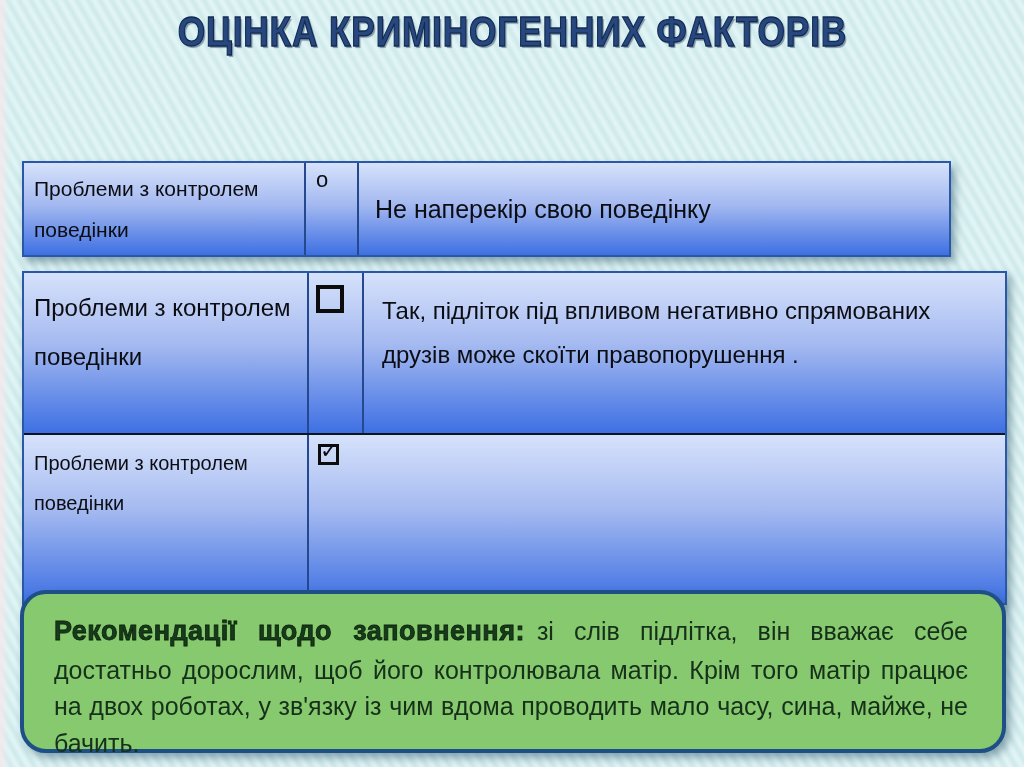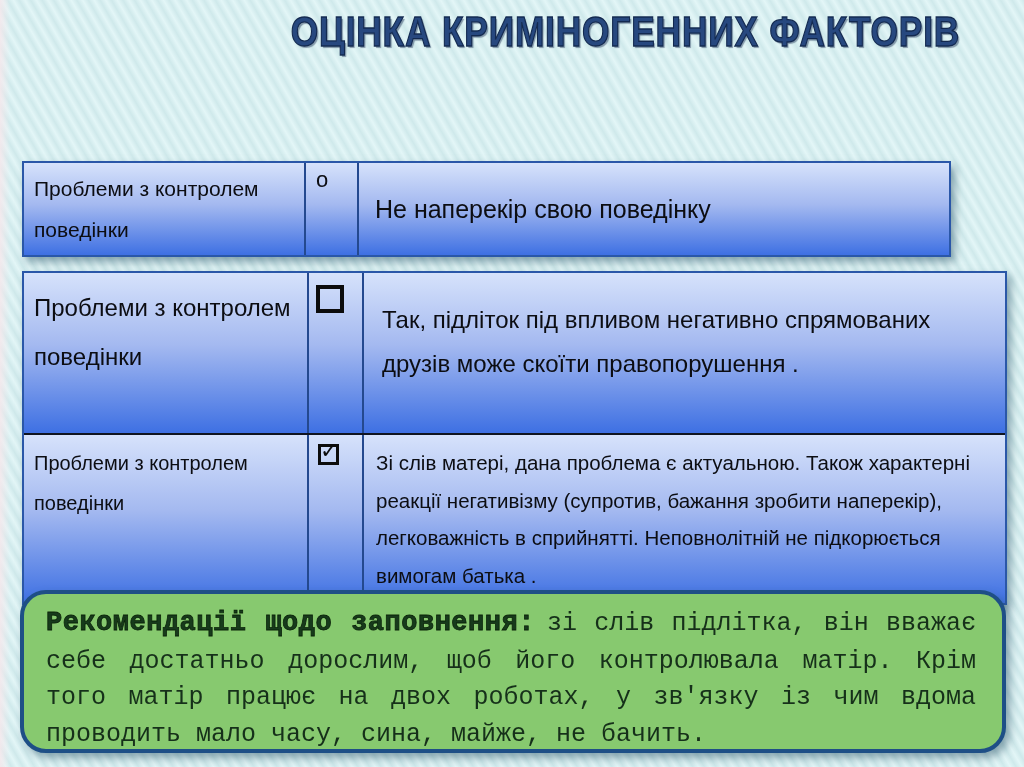--- a/index.html
+++ b/index.html
@@ -14,21 +14,21 @@
       60deg,
       #cfe9eb 0px, #e3f6f7 5px, #cfe9eb 10px
     );
   }
   .edge-left {
     position: absolute; left: 0; top: 0; width: 10px; height: 100%;
     background: linear-gradient(to right, rgba(246,232,236,0.85), rgba(246,232,236,0));
   }
 
   
-  .title-wrap { position: absolute; left: 0; top: 8px; width: 100%; text-align: right; }
+  .title-wrap { position: absolute; left: 0; top: 8px; width: 100%; text-align: center; }
   .title-inner {
     display: inline-block;
     transform: scaleX(0.84);
     font-size: 42px;
     font-weight: bold;
     letter-spacing: 1px;
     color: #27487f;
     -webkit-text-stroke: 1.3px #13294f;
     text-shadow: 2px 2px 1px rgba(25,45,80,0.45);
     white-space: nowrap;
@@ -66,21 +66,21 @@
   .t-row + .t-row { border-top: 2px solid #10141f; }
   .t-row2a { height: 160px; flex: 0 0 160px; }
   .t-row2b { height: 166px; flex: 1 1 auto; }
   .cell { box-sizing: border-box; color: #0c0d12; }
   .cell + .cell { border-left: 2px solid #24498f; }
   .c-factor1 { flex: 0 0 280px; padding: 6px 8px 0 10px; font-size: 21px; line-height: 1.95; }
   .c-mark1   { flex: 0 0 53px;  padding: 4px 0 0 10px; font-size: 22px; }
   .c-desc1   { flex: 1 1 auto;  padding: 0 10px 0 16px; font-size: 25px; display: flex; align-items: center; }
   .c-factor2 { flex: 0 0 283px; padding: 10px 8px 0 10px; font-size: 24px; line-height: 2.05; }
   .c-mark2   { flex: 0 0 55px;  padding: 12px 0 0 7px; }
-  .c-desc2   { flex: 1 1 auto;  padding: 25px 12px 0 18px; font-size: 24px; line-height: 1.83; }
+  .c-desc2   { flex: 1 1 auto;  padding: 16px 12px 0 18px; font-size: 24px; line-height: 1.83; }
   .c-factor3 { flex: 0 0 283px; padding: 8px 8px 0 10px; font-size: 20px; line-height: 2.0; }
   .c-mark3   { flex: 0 0 55px;  padding: 9px 0 0 9px; }
   .c-desc3   { flex: 1 1 auto;  padding: 9px 10px 0 12px; font-size: 20.5px; line-height: 1.84; }
 
   
   .cb-empty {
     display: inline-block; width: 20px; height: 20px;
     border: 4px solid #0c0c0c; background: transparent;
   }
   .cb-checked {
@@ -98,26 +98,25 @@
     position: absolute;
     left: 20px; top: 590px; width: 986px; height: 163px;
     box-sizing: border-box;
     background: #87c96f;
     border: 4px solid #1e4f86;
     border-radius: 26px;
     box-shadow: 4px 5px 8px rgba(45,85,105,0.5);
     padding: 10px 26px 0 22px;
   }
   .rec-text {
-    margin: 0;
+    margin: 8px;
     font-size: 25px;
     line-height: 1.47;
     color: #16301a;
     text-align: justify;
-    font-family: Liberation Mono, monospace;
   }
   .rec-label {
     font-weight: bold;
     font-size: 27px;
     color: #173a1c;
     letter-spacing: 0.5px;
     -webkit-text-stroke: 0.8px #0a2208;
     margin-right: 12px;
   }
 </style>
@@ -153,23 +152,20 @@
         <span>Так, підліток під впливом  негативно спрямованих друзів може скоїти правопорушення .</span>
       </div>
     </div>
     <div class="t-row t-row2b">
       <div class="cell c-factor3">Проблеми з контролем поведінки</div>
       <div class="cell c-mark3">
         <span class="cb-checked">
           <span class="tick">✓</span>
         </span>
       </div>
-      <div class="cell c-desc3">
-        <span>Зі слів матері, дана проблема є актуальною. Також характерні реакції негативізму (супротив, бажання зробити наперекір), легковажність в сприйнятті. Неповнолітній не підкорюється вимогам батька .</span>
-      </div>
     </div>
   </div>
 
   <div class="rec-box">
     <p class="rec-text">
       <span class="rec-label">Рекомендації щодо заповнення:</span><span>зі слів підлітка, він вважає себе достатньо дорослим, щоб його контролювала матір. Крім того матір працює на двох роботах, у зв'язку із чим вдома проводить мало часу, сина, майже, не бачить.</span>
     </p>
   </div>
 </div>
 

